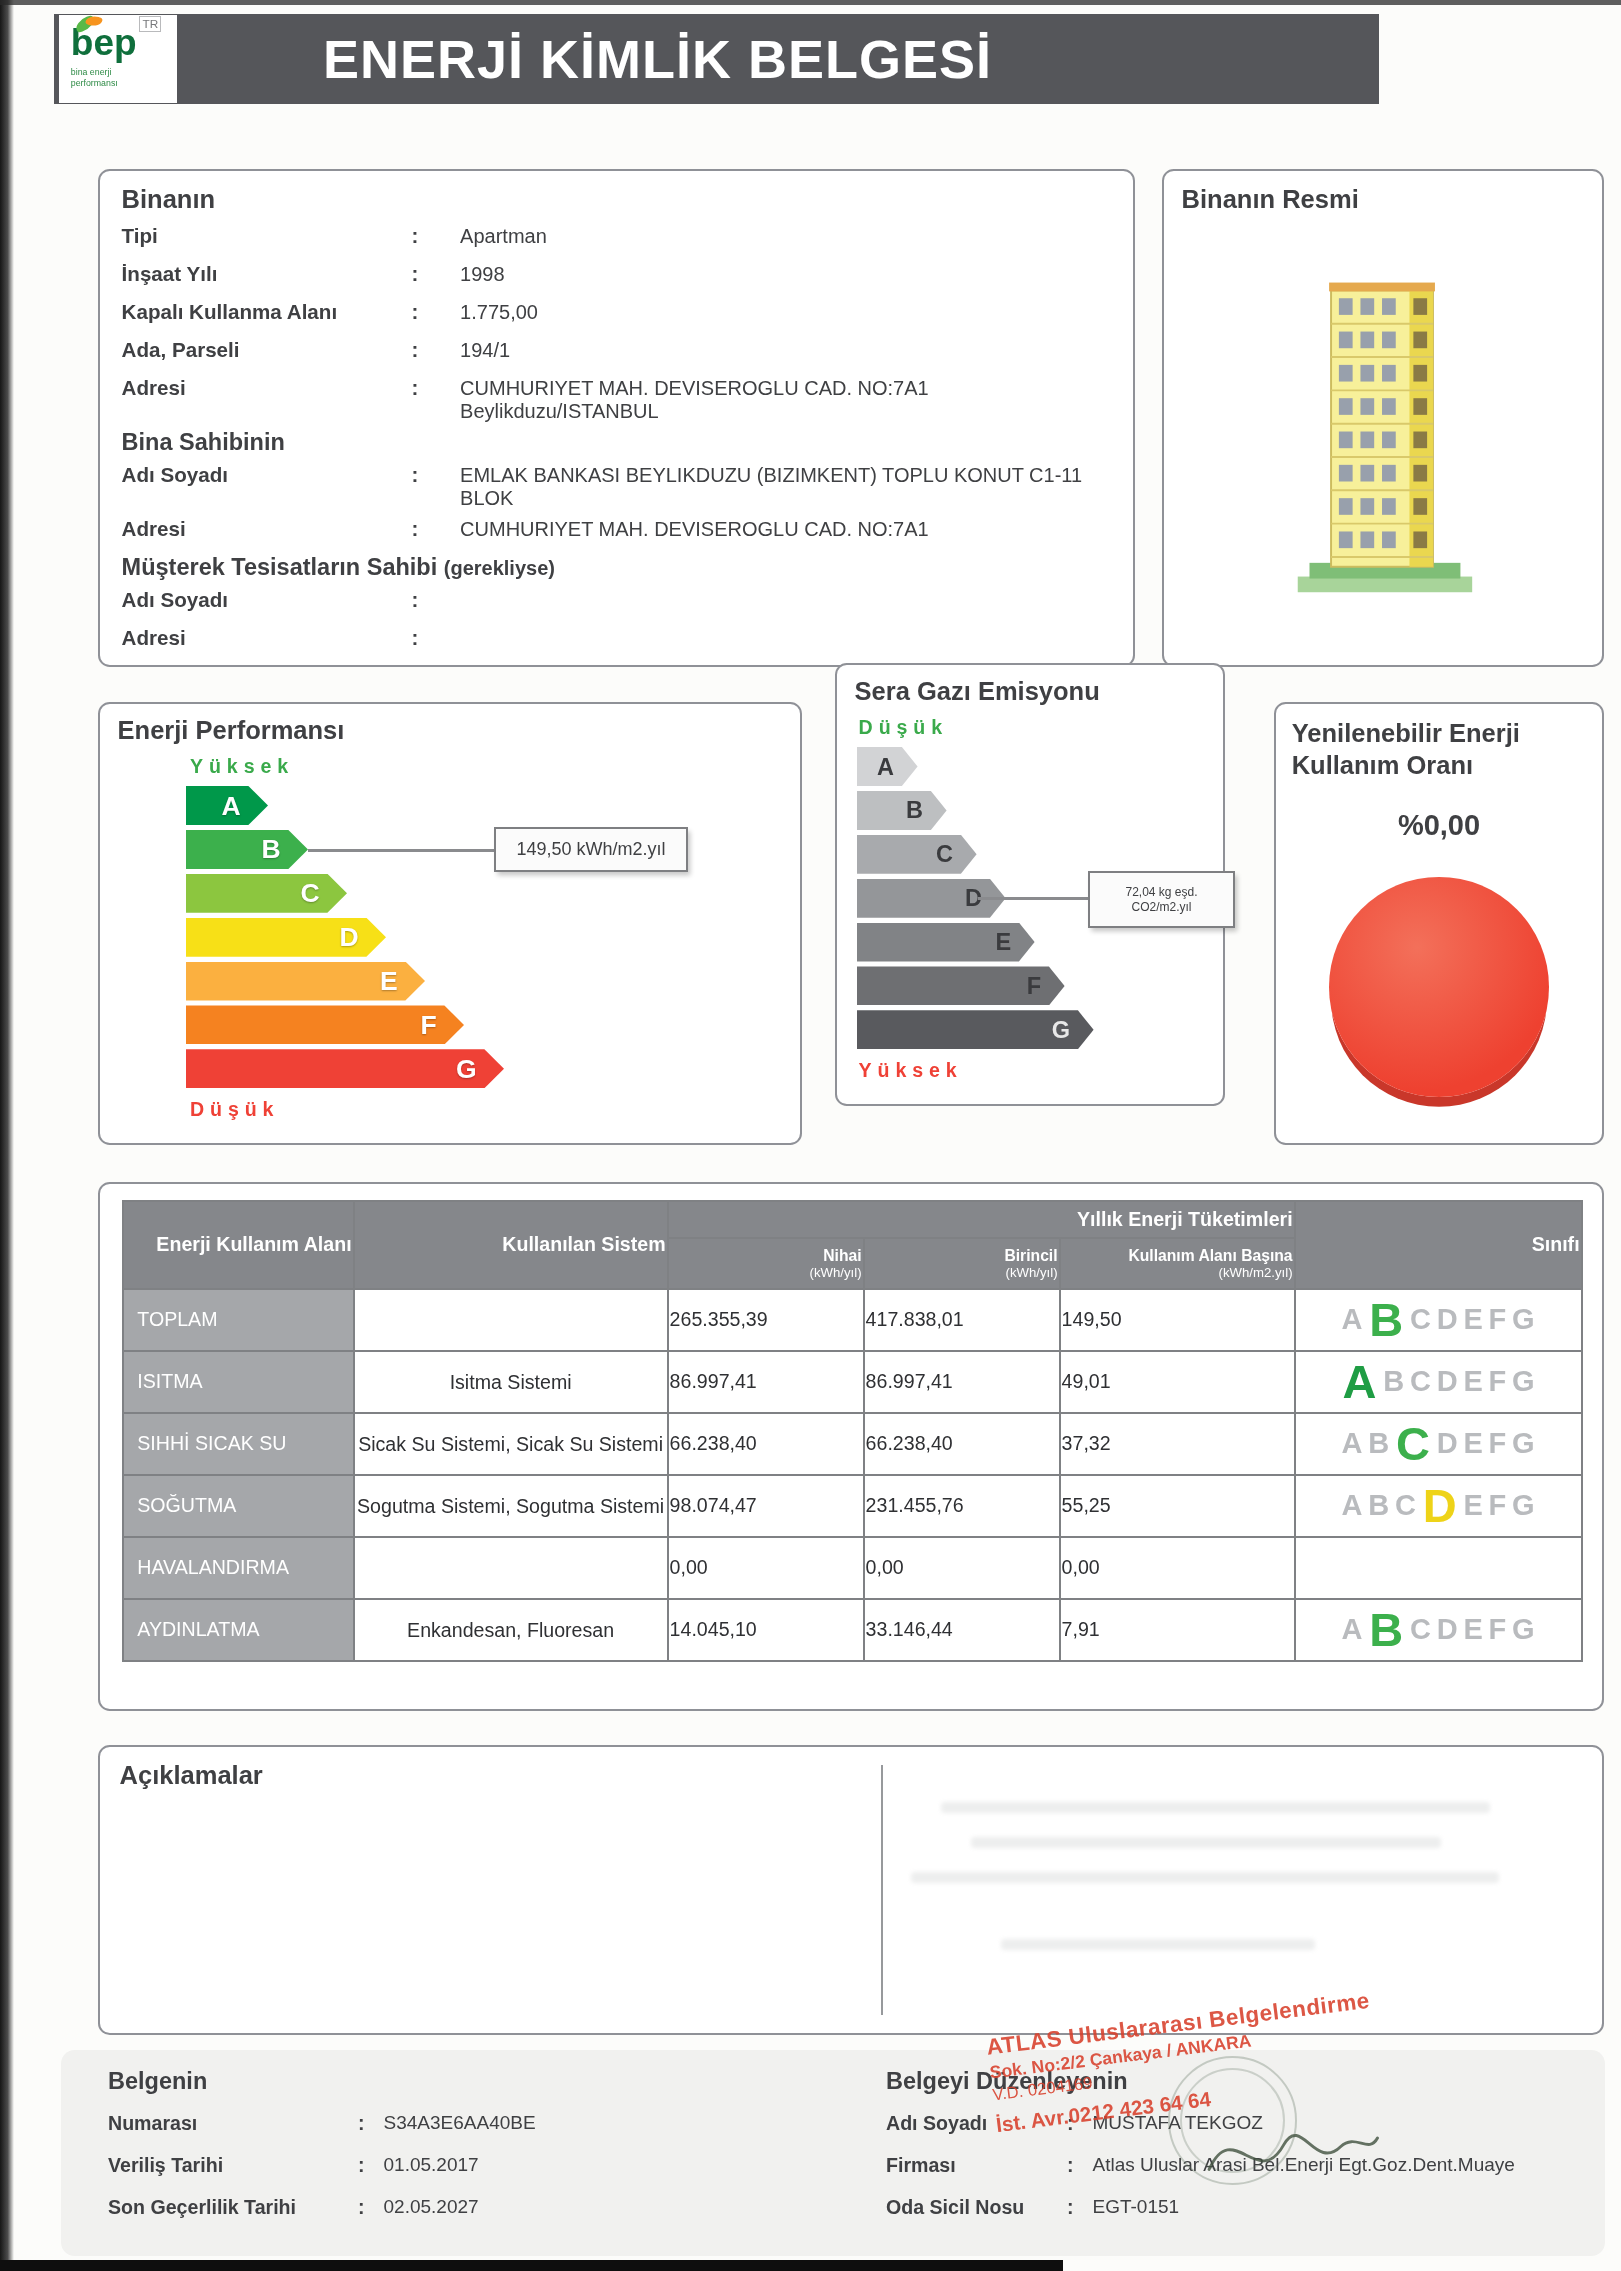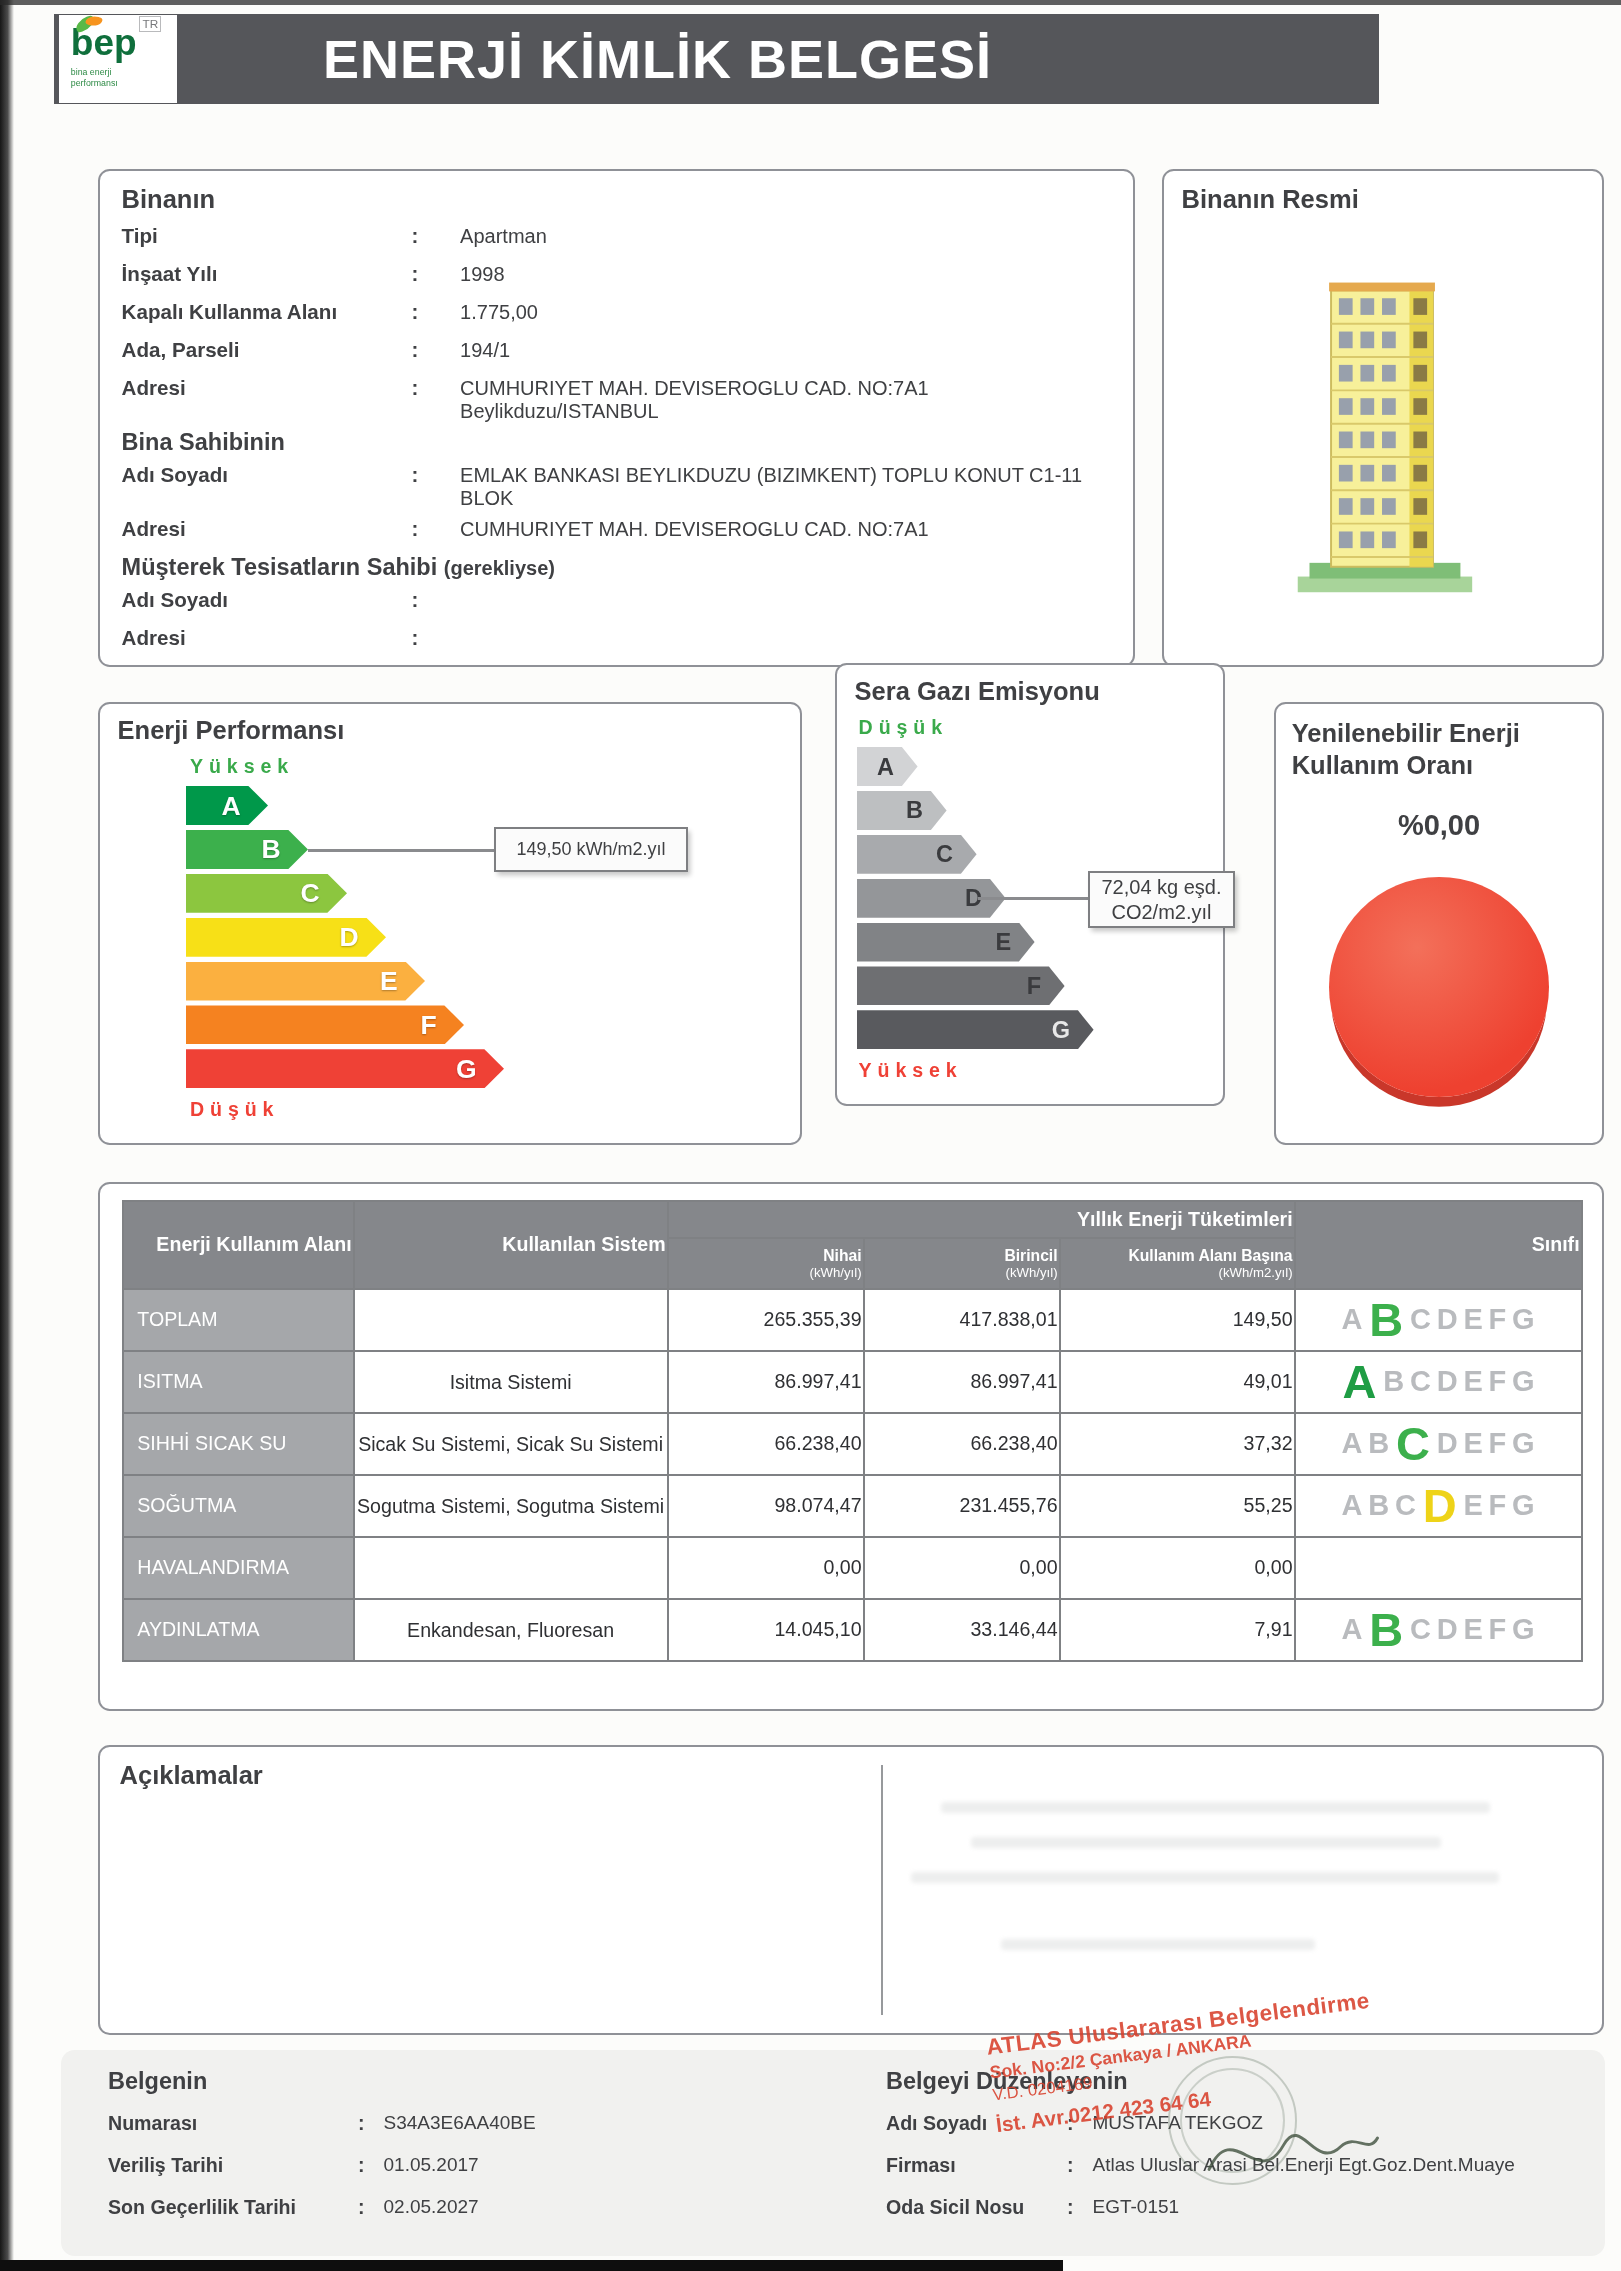--- a/index.html
+++ b/index.html
@@ -68,21 +68,21 @@
   .g5{width:178px;background:var(--c-g5,#818386);} .g6{width:208px;background:var(--c-g6,#6e6f72);}
   .g7{width:237px;background:var(--c-g7,#595a5e);}
   .g7 span{color:#e8e8e8;}
   .callout-line{position:absolute;height:2.9px;background:#8a8b8e;}
   .cl-e{left:208px;top:145px;width:210px;}
   .cl-g{left:141px;top:232px;width:112px;}
   .callout{position:absolute;border:2px solid #7e7f82;background:#fbfbfb;
            box-shadow:2.9px 3.9px 4.9px rgba(0,0,0,.22);display:flex;flex-direction:column;
            align-items:center;justify-content:center;font-size:18px;box-sizing:border-box;}
   .co-e{left:394px;top:123px;width:194px;height:45px;}
-  .co-g{left:251px;top:206px;width:147px;height:57px;font-size:20px;line-height:1.25;}
+  .co-g{left:251px;top:206px;width:147px;height:57px;font-size:12px;line-height:1.25;}
 
   
   .panel-renew{left:1274px;top:702px;width:330px;height:443px;padding:13.7px 15.7px;}
   .panel-renew h2{line-height:1.25;margin:0;}
   .renew-val{text-align:center;font-size:29px;font-weight:bold;margin-top:27.4px;}
   .pie{position:absolute;left:50%;top:173px;transform:translateX(-50%);width:220px;height:220px;
        border-radius:50%;background:radial-gradient(circle at 40% 32%,#f3705a,var(--c-pie,#ee4130) 72%);
        box-shadow:0 11.8px 0 -2px var(--c-pie-dark,#c9372a);}
 
   
@@ -91,21 +91,21 @@
   .etable th,.etable td{border:2px solid #7f8184;box-sizing:border-box;}
   .etable thead th{background:var(--c-table-header,#85878b);color:#ffffff;text-align:right;}
   .th-main{font-size:19.6px;font-weight:bold;}
   .th-group{font-size:19.6px;font-weight:bold;height:37px;}
   .th-sub{height:51px;}
   .th-sub .t1{font-size:15.7px;font-weight:bold;}
   .th-sub .t2{font-size:13.2px;font-weight:normal;}
   tr.data{height:62px;}
   .cell-label{background:var(--c-row-label,#a5a7aa);color:#fff;font-size:19.6px;text-align:left;
               padding-left:13.7px;}
-  .cell-val{font-size:19.6px;text-align:right;color:#2f3033;}
+  .cell-val{font-size:19.6px;text-align:left;color:#2f3033;}
   .cell-sys{position:relative;overflow:hidden;}
   .cell-sys span{position:absolute;left:50%;top:50%;transform:translate(-50%,-50%);
                  white-space:nowrap;font-size:19.6px;color:#2f3033;}
   .cell-rating{text-align:center;vertical-align:middle;}
   .rl{display:inline-block;vertical-align:middle;font-size:29px;font-weight:bold;
       color:#b9bbbe;margin:0 2.9px;line-height:1;}
   .rl-active{font-size:47px;margin:0 3.9px;}
 
   
   .panel-notes{left:98px;top:1745px;width:1506px;height:290px;padding:13.7px 19.6px;}

